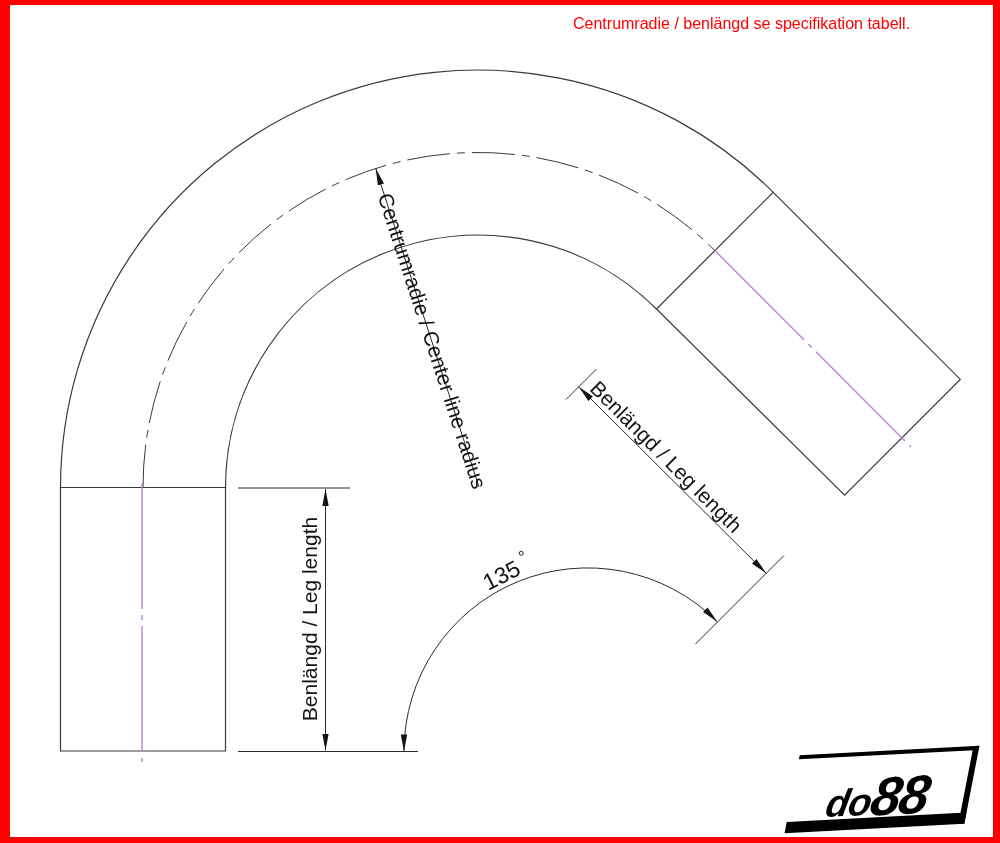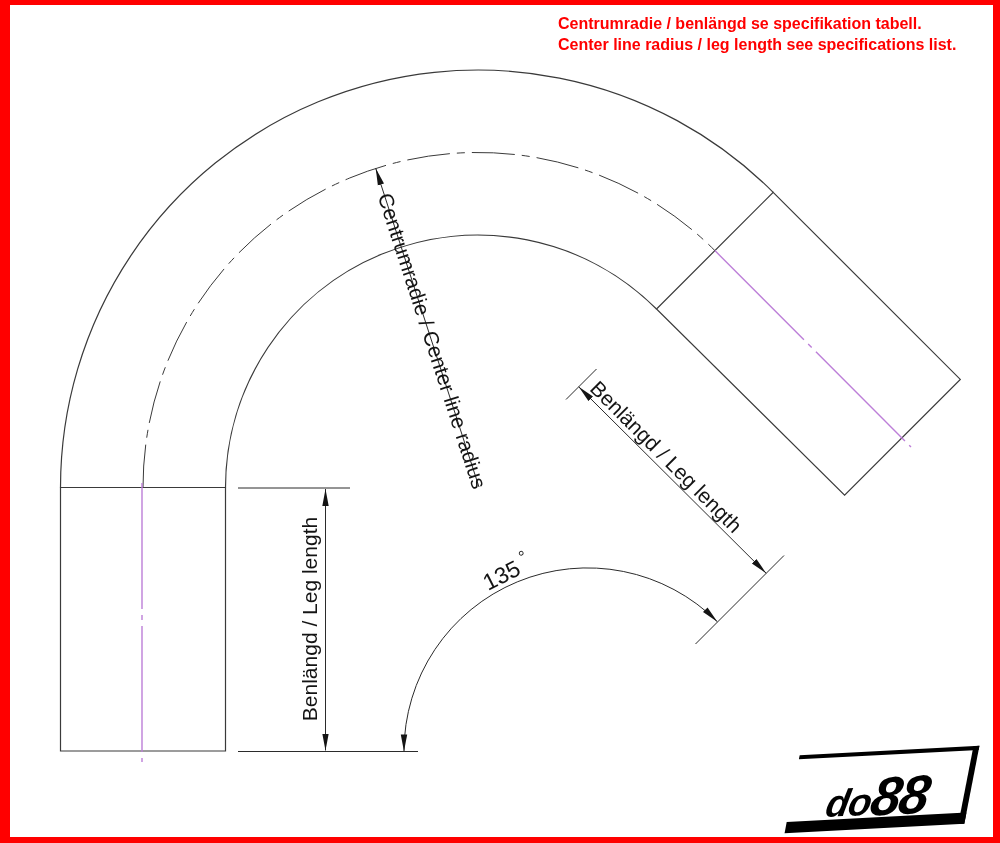--- a/index.html
+++ b/index.html
@@ -12,21 +12,21 @@
   .strip.left{left:0;top:0;width:10px;height:843px;}
   .strip.right{left:993px;top:0;width:7px;height:843px;}
 
   svg{position:absolute;left:0;top:0;}
   svg text{font-family:"Liberation Sans",sans-serif;font-size:21px;fill:#141414;}
   .geo{fill:none;stroke:#3a3a3a;stroke-width:1.2;}
   .dim{fill:none;stroke:#2b2b2b;stroke-width:1;}
   .cl{fill:none;stroke:#3a3a3a;stroke-width:1;stroke-dasharray:43 7 8 7;}
   .pink{fill:none;stroke:#bd7fd8;stroke-width:1.4;stroke-dasharray:126 6 5 6;}
 
-  .note{position:absolute;left:558px;top:13px;color:#ff0000;font-weight:bold;
+  .note{position:absolute;left:573px;top:13px;color:#ff0000;font-weight:normal;
         font-size:16px;line-height:21px;white-space:nowrap;}
 
   .logo{position:absolute;left:792px;top:751px;width:174px;height:62px;background:#fff;
         transform:rotate(-3deg) skewX(-14deg);
         border-top:4px solid #000;border-right:6px solid #000;border-bottom:11px solid #000;
         display:flex;align-items:flex-end;justify-content:center;}
   .logo .do{font-style:italic;font-weight:bold;font-size:38px;line-height:0.82;letter-spacing:-1px;color:#000;}
   .logo .e88{font-style:italic;font-weight:bold;font-size:54px;line-height:0.78;letter-spacing:-2px;color:#000;}
 </style>
 </head>
@@ -62,21 +62,20 @@
     <path class="dim" d="M 784 555.5 L 695.5 644"></path>
     <path class="dim" d="M 578.7 386.8 L 766.2 573.3" marker-start="url(#arr)" marker-end="url(#arr)"></path>
     <text transform="translate(661 462) rotate(45)" text-anchor="middle">Benlängd / Leg length</text>
 
     <path class="dim" d="M 404 751.5 A 183.5 183.5 0 0 1 717.3 621.7" marker-start="url(#arr)" marker-end="url(#arr)"></path>
     <text transform="translate(488 591) rotate(-27)" style="font-size:23px;"><tspan>135</tspan><tspan dx="5" dy="-9" style="font-size:17px;">°</tspan></text>
   </svg>
 
   <div class="note">
     <div>Centrumradie / benlängd se specifikation tabell.</div>
-    <div>Center line radius / leg length see specifications list.</div>
   </div>
 
   <div class="logo">
     <span class="do">do</span>
     <span class="e88">88</span>
   </div>
 
   <div class="strip top"></div>
   <div class="strip bottom"></div>
   <div class="strip left"></div>

